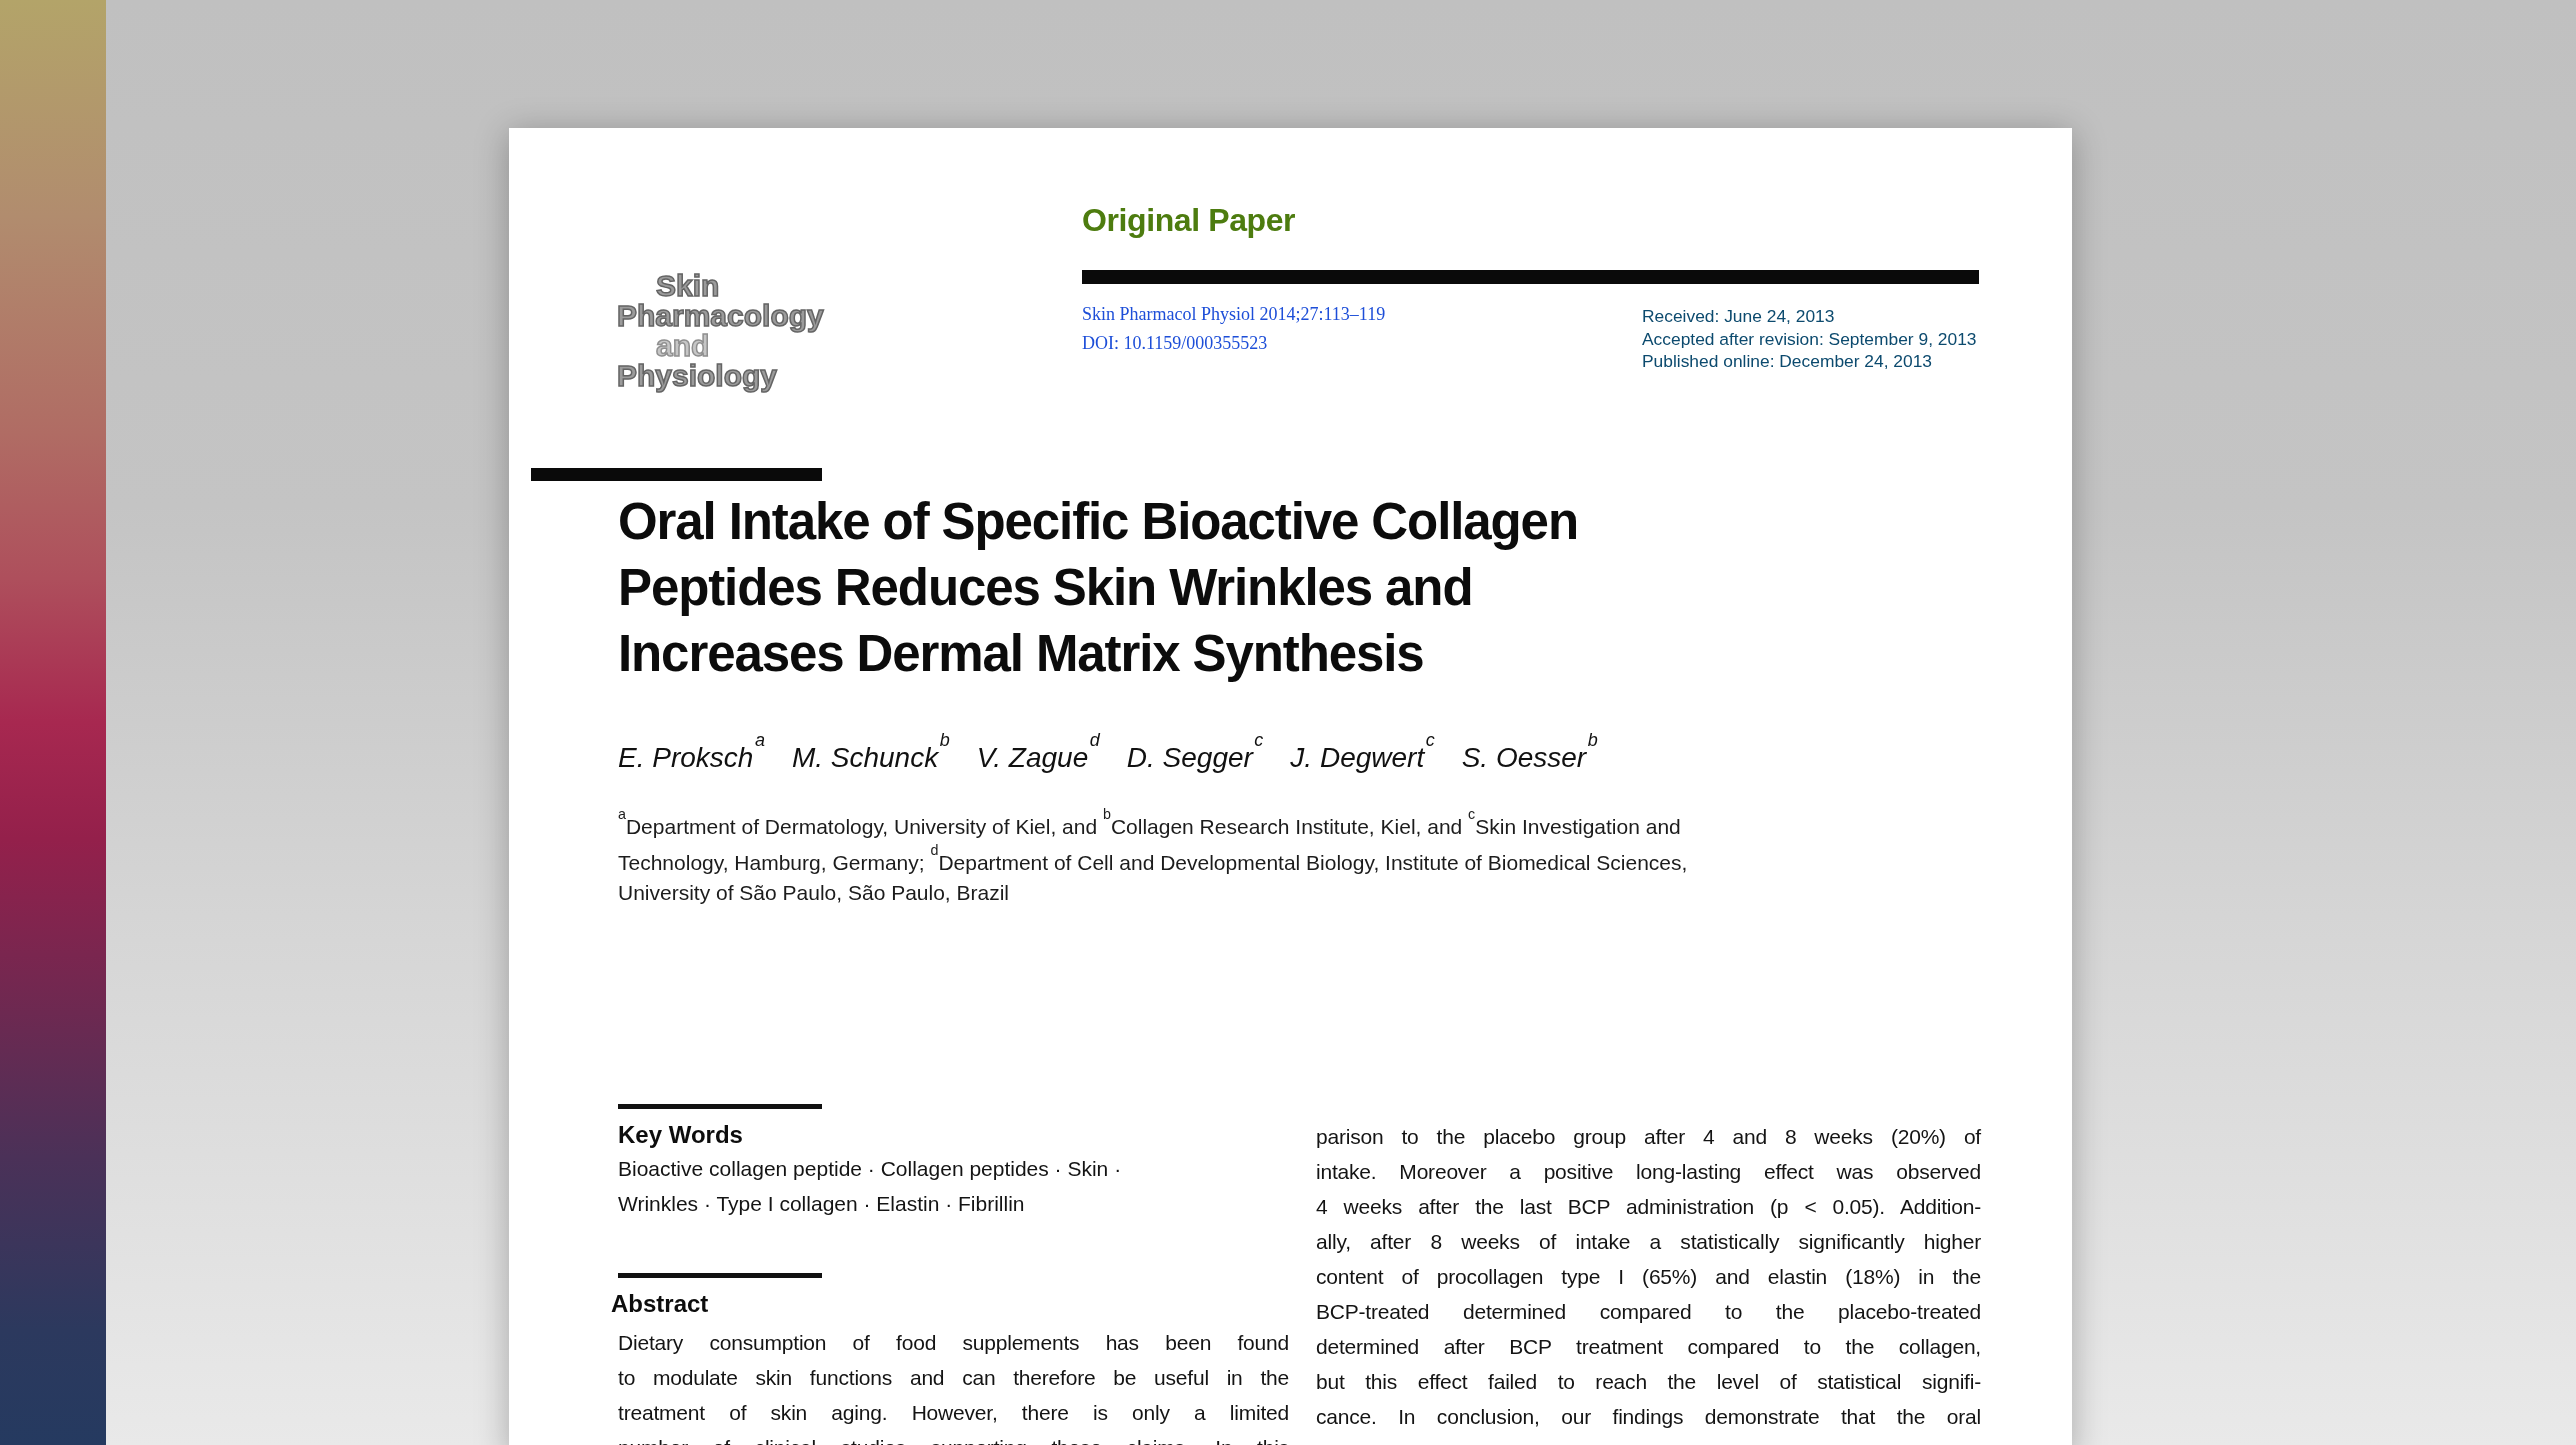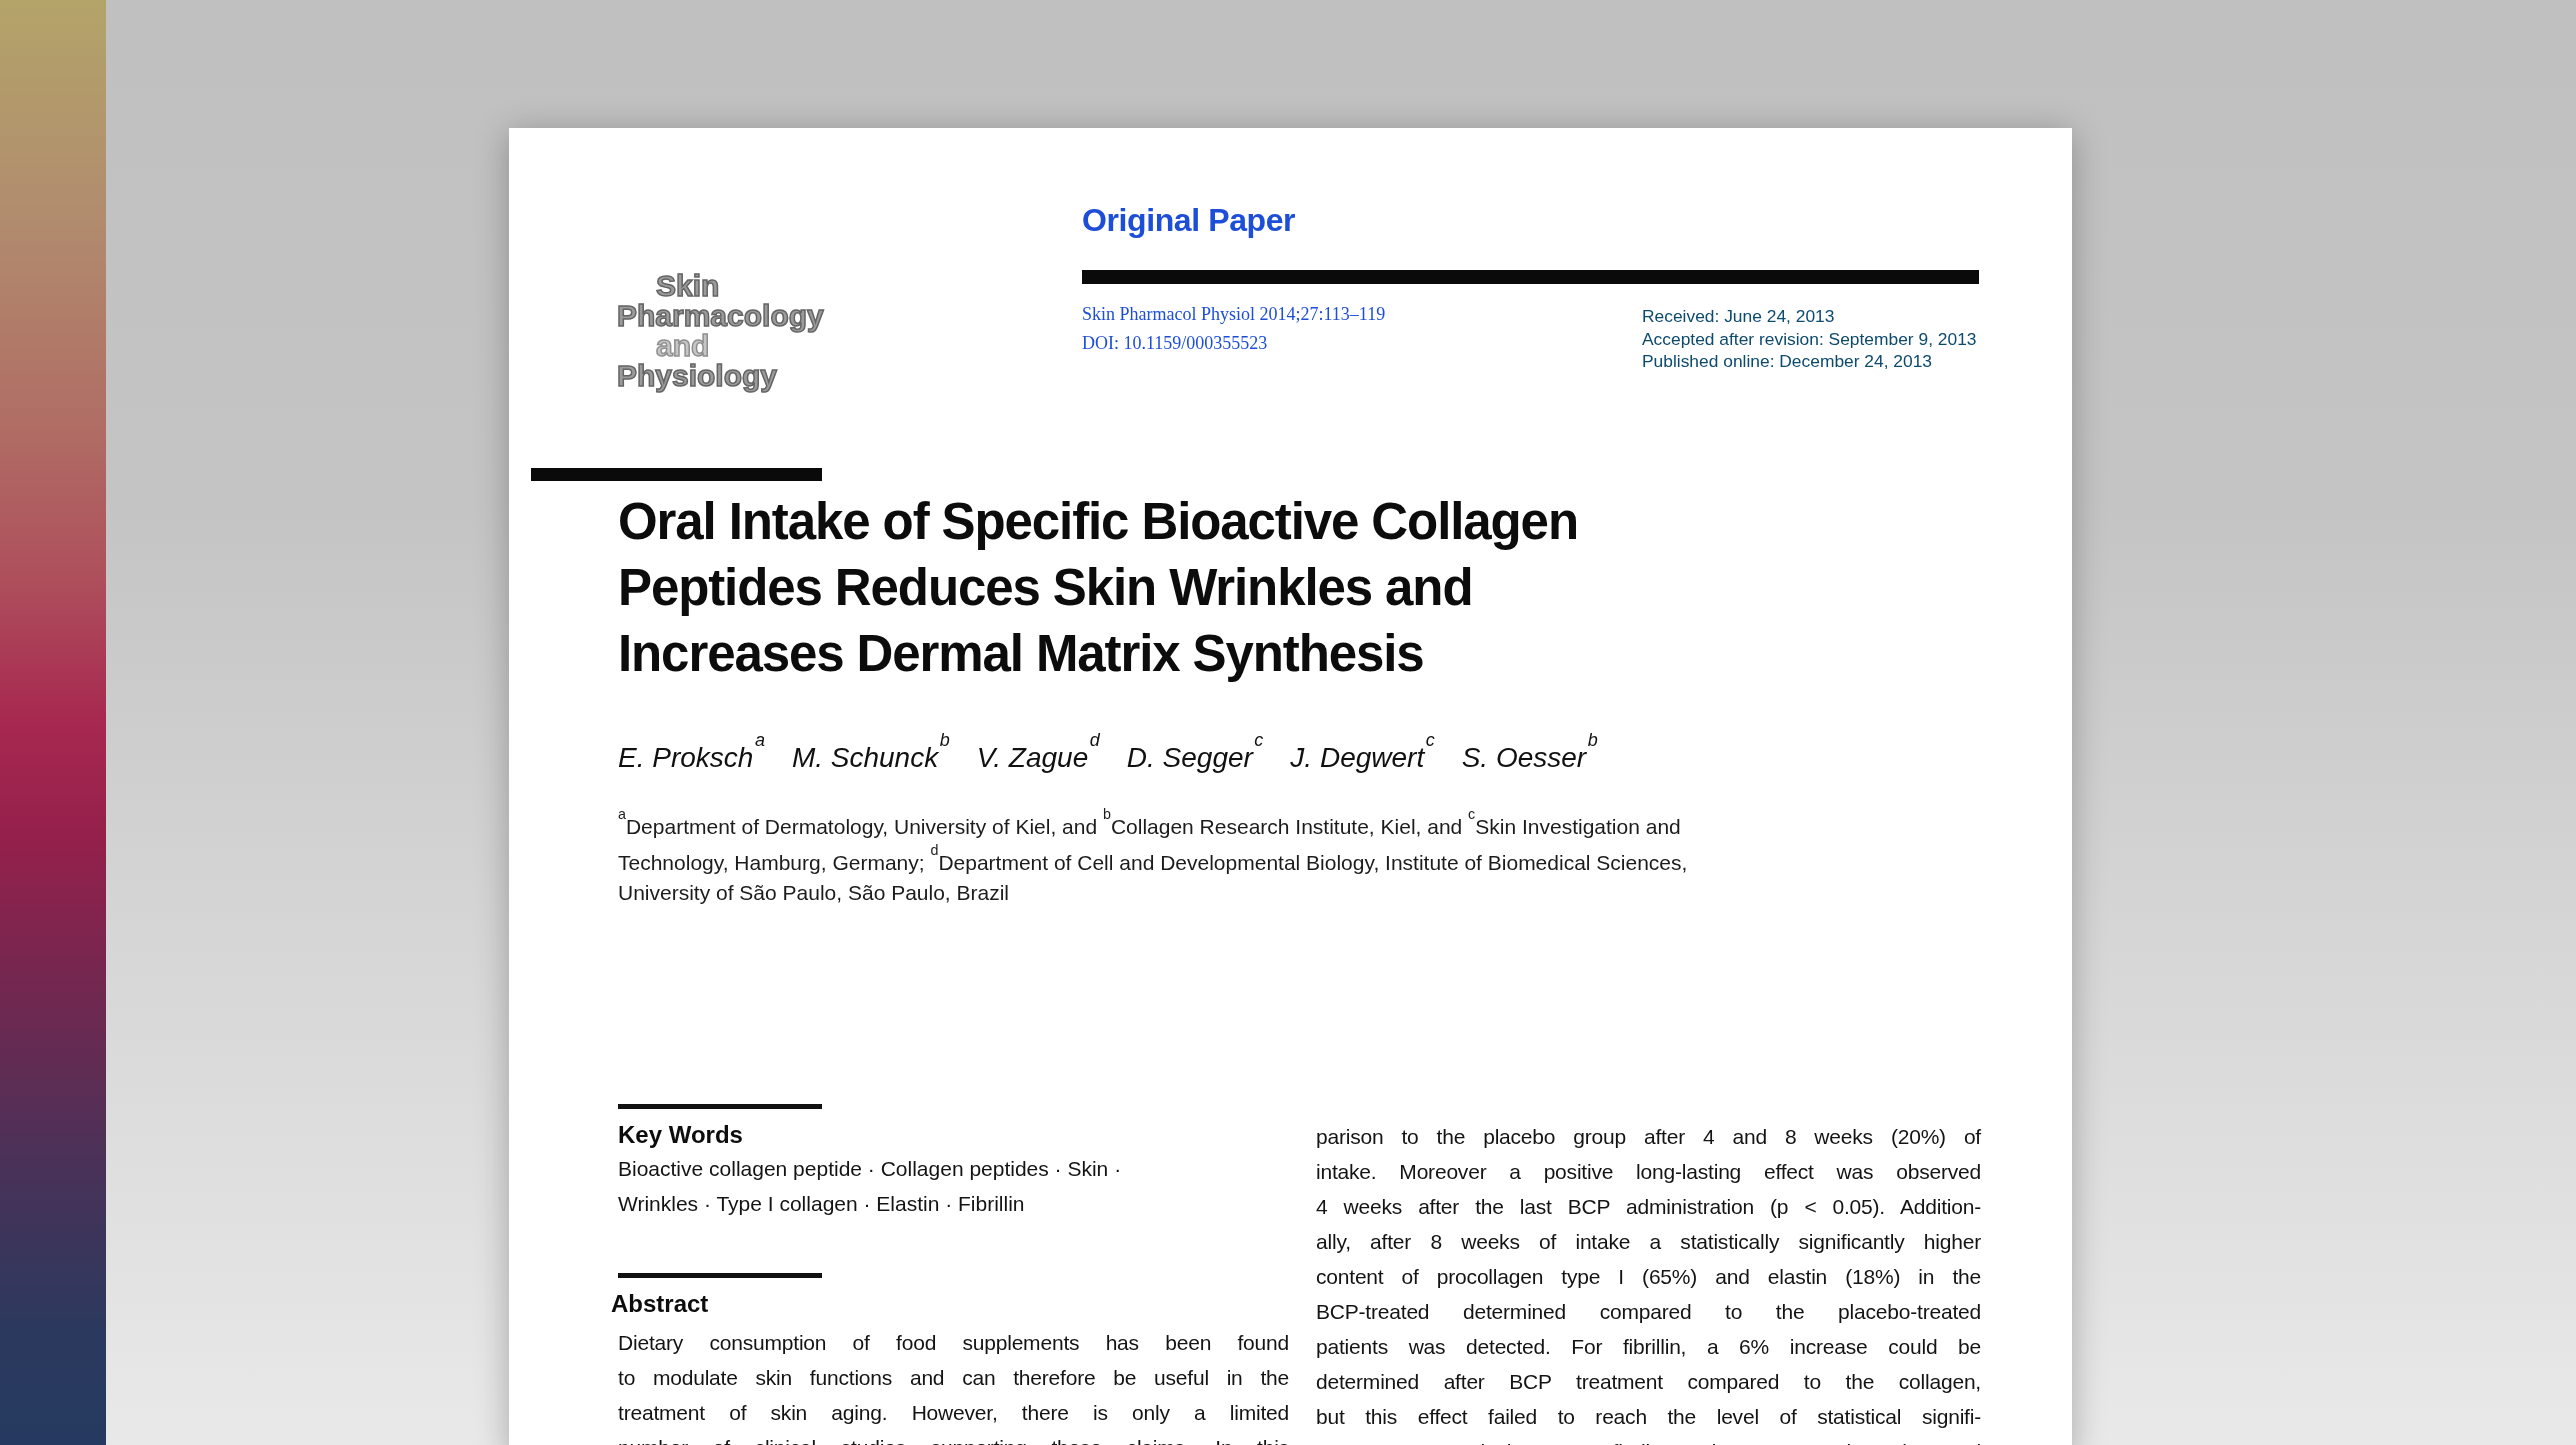--- a/index.html
+++ b/index.html
@@ -38,21 +38,21 @@
   }
   .journal-logo .logo-line:nth-child(1),
   .journal-logo .logo-line:nth-child(3) { padding-left: 39px; }
   .journal-logo .logo-line:nth-child(3) {
     color: #c6c6c6;
     -webkit-text-stroke: 1.5px #8f8f8f;
   }
   
   .article-type {
     position: absolute; left: 573px; top: 74px;
-    font-size: 32px; font-weight: bold; color: #1d4ed8;
+    font-size: 32px; font-weight: bold; color: #4d7c0f;
     letter-spacing: -0.4px;
   }
   .header-rule {
     position: absolute; left: 573px; top: 142px;
     width: 897px; height: 14.3px; background: #0a0a0a;
   }
   .citation-block {
     position: absolute; left: 573px; top: 172px;
     font-size: 18px; line-height: 29px; color: #1d4ed8; font-family: Liberation Serif, serif;
   }
@@ -176,20 +176,19 @@
       <div class="jline">number of clinical studies supporting these claims. In this</div>
     </div>
 
   <div class="right-col">
       <div class="jline">parison to the placebo group after 4 and 8 weeks (20%) of</div>
       <div class="jline">intake. Moreover a positive long-lasting effect was observed</div>
       <div class="jline">4 weeks after the last BCP administration (p &lt; 0.05). Addition-</div>
       <div class="jline">ally, after 8 weeks of intake a statistically significantly higher</div>
       <div class="jline">content of procollagen type I (65%) and elastin (18%) in the</div>
       <div class="jline">BCP-treated determined compared to the placebo-treated</div>
-      <div class="jline">patients was detected. For fibrillin, a 6% increase could be</div>
       <div class="jline">determined after BCP treatment compared to the collagen,</div>
       <div class="jline">but this effect failed to reach the level of statistical signifi-</div>
       <div class="jline">cance. In conclusion, our findings demonstrate that the oral</div>
     </div>
 
 </div>
 
 
 </body></html>

